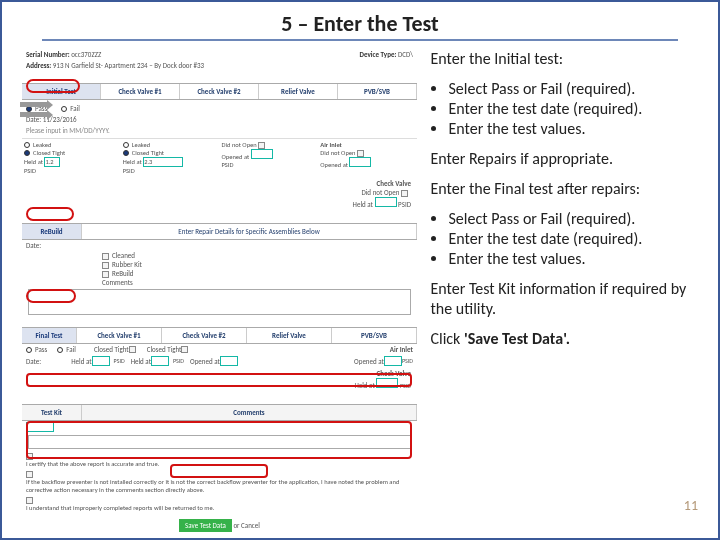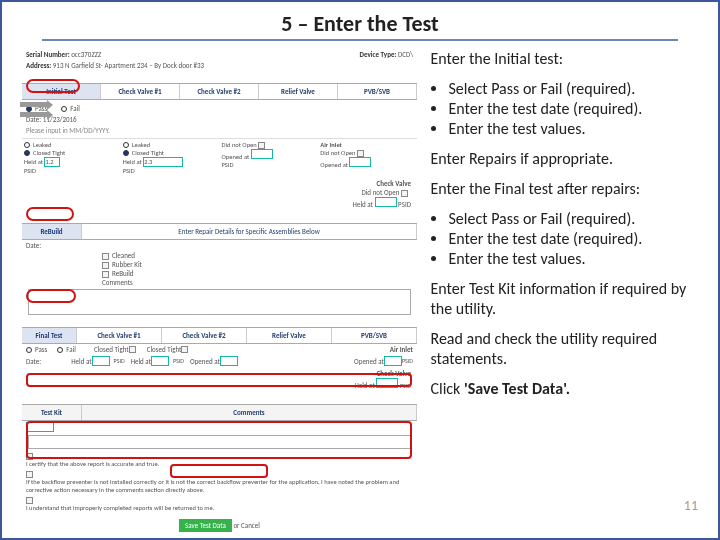--- a/index.html
+++ b/index.html
@@ -222,20 +222,19 @@
       <li>Enter the test values.</li>
     </ul>
     <p>Enter Repairs if appropriate.</p>
     <p>Enter the Final test after repairs:</p>
     <ul>
       <li>Select Pass or Fail (required).</li>
       <li>Enter the test date (required).</li>
       <li>Enter the test values.</li>
     </ul>
     <p>Enter Test Kit information if required by the utility.</p>
-    <p>Read and check the utility required statements.</p>
     <p>
       <span>Click </span><b>'Save Test Data'.</b>
     </p>
   </div>
 </div>
 
 <div class="page-num">11</div>
 
 </body></html>

